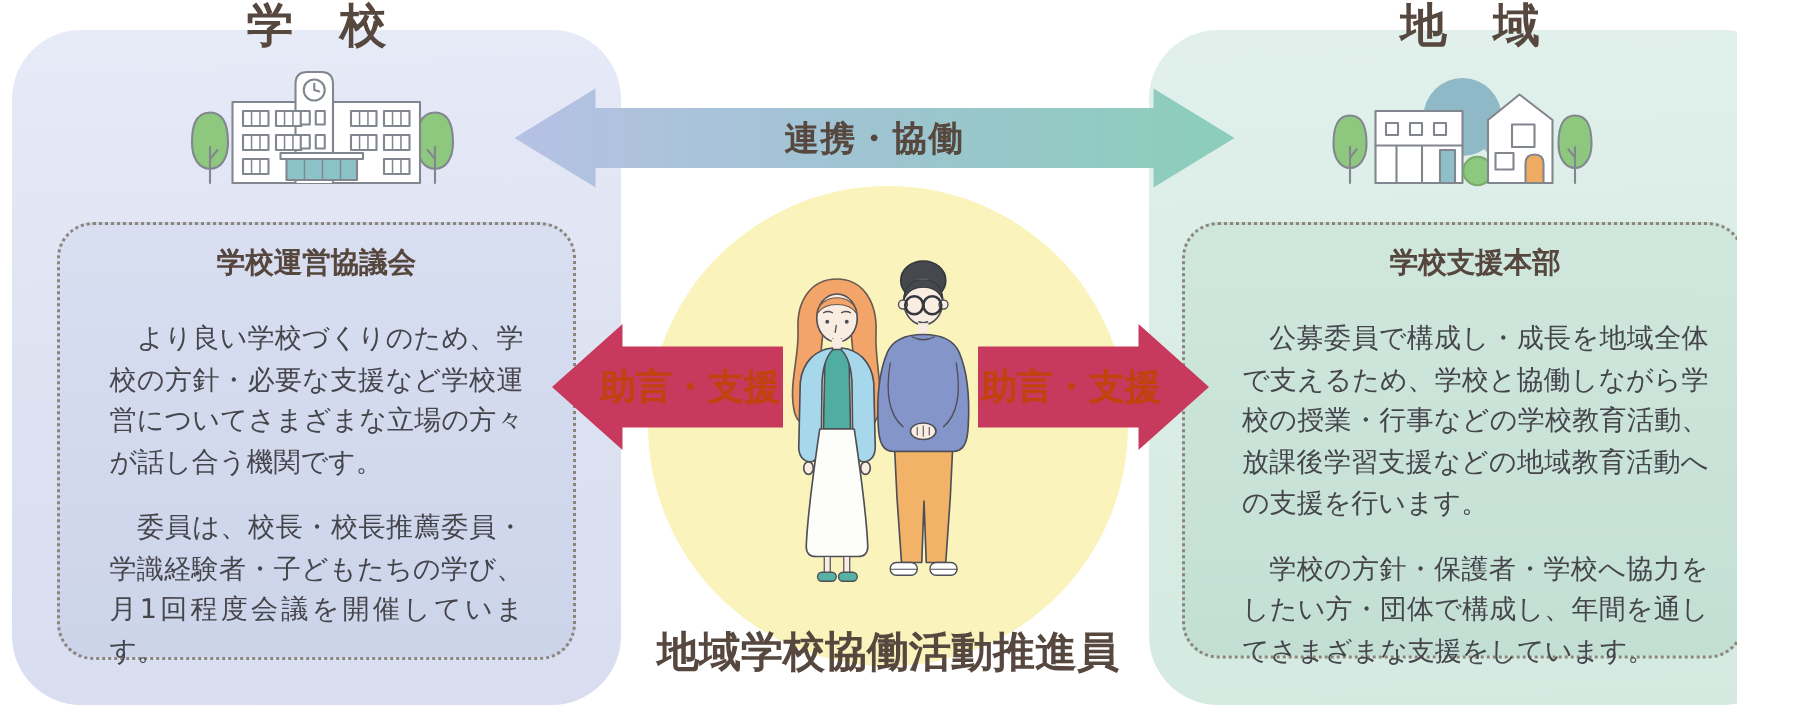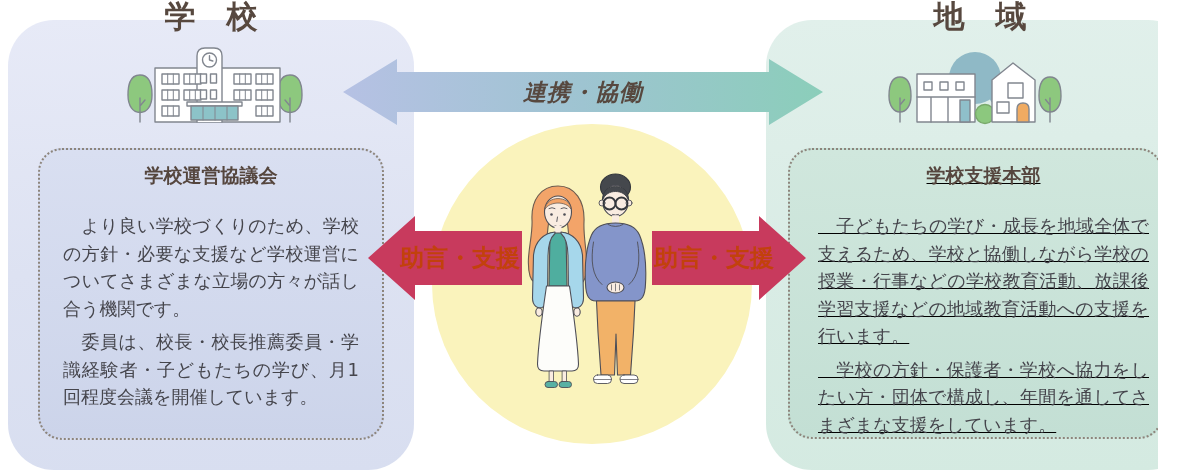--- a/index.html
+++ b/index.html
@@ -17,29 +17,29 @@
   .panel-title.community{left:766px;width:428px;}
 
   .icon{position:absolute;z-index:2;}
   .icon.school{left:110px;top:40px;}
   .icon.houses{left:880px;top:48px;}
 
   
   .info-box{position:absolute;top:148px;border-radius:24px;border:2px dotted #8d857c;
     z-index:2;box-sizing:border-box;padding:4px 17px 0 17px;}
   .info-box.school{left:38px;width:346px;height:292px;background:linear-gradient(180deg,#d9dff1,#ccd4ea);}
-  .info-box.community{left:788px;width:375px;height:291px;background:linear-gradient(180deg,#d0e7dd,#c3dfd4);padding:4px 6px 0 22px;text-decoration:underline;}
+  .info-box.community{left:788px;width:375px;height:291px;background:linear-gradient(180deg,#d0e7dd,#c3dfd4);padding:4px 6px 0 22px;}
   .box-title{text-align:center;font-size:19px;line-height:30px;font-weight:bold;color:#55463e;margin:6px 0 22px;}
-  .box-text p{margin:6px;font-size:18px;line-height:27.5px;color:#45454c;text-align:justify;}
+  .box-text p{margin:16px;font-size:18px;line-height:27.5px;color:#45454c;text-align:justify;}
 
   
   .top-arrow{position:absolute;left:343px;top:58px;width:480px;height:68px;z-index:5;}
   .top-arrow-label{position:absolute;left:343px;top:72px;width:480px;height:40px;display:flex;
     align-items:center;justify-content:center;font-size:23px;font-weight:bold;color:#57483f;
-    letter-spacing:1px;z-index:6;font-style:italic;}
+    letter-spacing:1px;z-index:6;}
 
   
   .advice-arrow{position:absolute;top:215px;width:154px;height:86px;z-index:6;}
   .advice-arrow.left{left:368px;}
   .advice-arrow.right{left:652px;}
   .advice-label{position:absolute;inset:0;display:flex;align-items:center;justify-content:center;
     color:#c2410c;font-weight:bold;font-size:24px;box-sizing:border-box;white-space:nowrap;}
   .advice-arrow.left  .advice-label{padding-left:30px;}
   .advice-arrow.right .advice-label{padding-right:30px;}
 
@@ -143,21 +143,21 @@
     <div class="box-title">学校運営協議会</div>
     <div class="box-text">
       <p>　より良い学校づくりのため、学校の方針・必要な支援など学校運営についてさまざまな立場の方々が話し合う機関です。</p>
       <p>　委員は、校長・校長推薦委員・学識経験者・子どもたちの学び、月1回程度会議を開催しています。</p>
     </div>
   </div>
 
   <div class="info-box community">
     <div class="box-title">学校支援本部</div>
     <div class="box-text">
-      <p>　子どもたちの学び・成長を地域全体で支えるため、学校と協働しながら学校の授業・行事などの学校教育活動、放課後学習支援などの地域教育活動への支援を行います。</p>
+      <p>　公募委員で構成し・成長を地域全体で支えるため、学校と協働しながら学校の授業・行事などの学校教育活動、放課後学習支援などの地域教育活動への支援を行います。</p>
       <p>　学校の方針・保護者・学校へ協力をしたい方・団体で構成し、年間を通してさまざまな支援をしています。</p>
     </div>
   </div>
 
   <div class="top-arrow">
     <svg width="480" height="68" viewBox="0 0 480 68">
       <defs>
         <linearGradient id="coopGrad" x1="0" y1="0" x2="1" y2="0">
           <stop offset="0" stop-color="#b6c1e4"></stop>
           <stop offset="0.5" stop-color="#9ec4d1"></stop>
@@ -225,14 +225,15 @@
     <div class="advice-label">助言・支援</div>
   </div>
 
   <div class="advice-arrow right">
     <svg width="154" height="86" viewBox="0 0 154 86">
       <polygon points="154,43 107,1 107,16 0,16 0,70 107,70 107,85" fill="#c83a5d"></polygon>
     </svg>
     <div class="advice-label">助言・支援</div>
   </div>
 
+  <div class="promoter-label">地域学校協働活動推進員</div>
 
 </div>
 
 </body></html>

